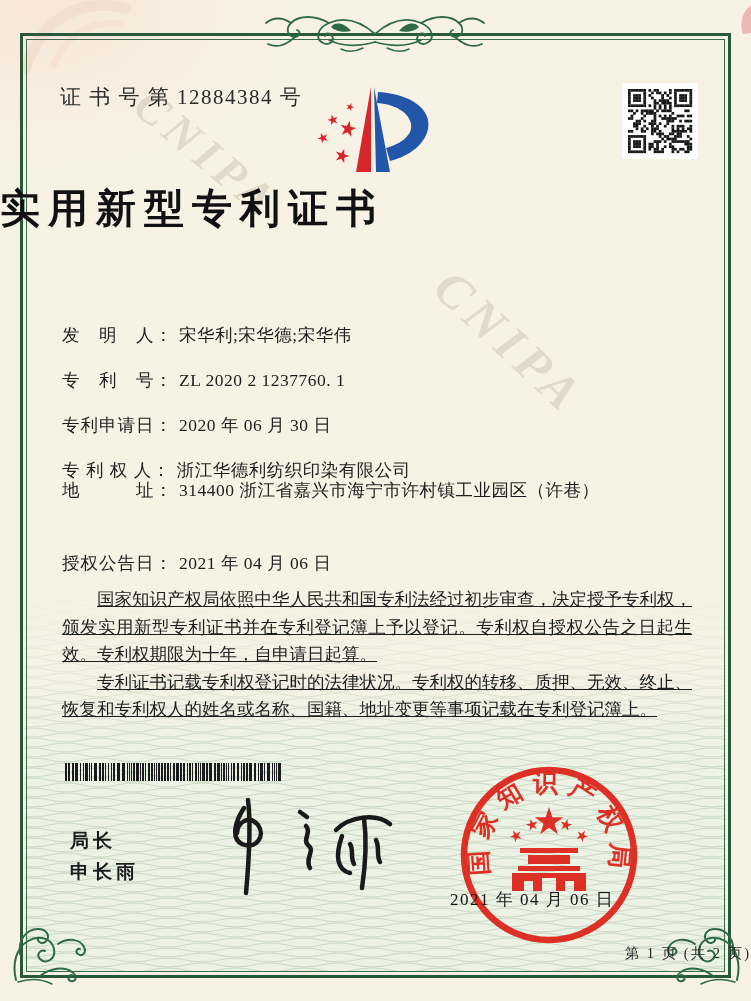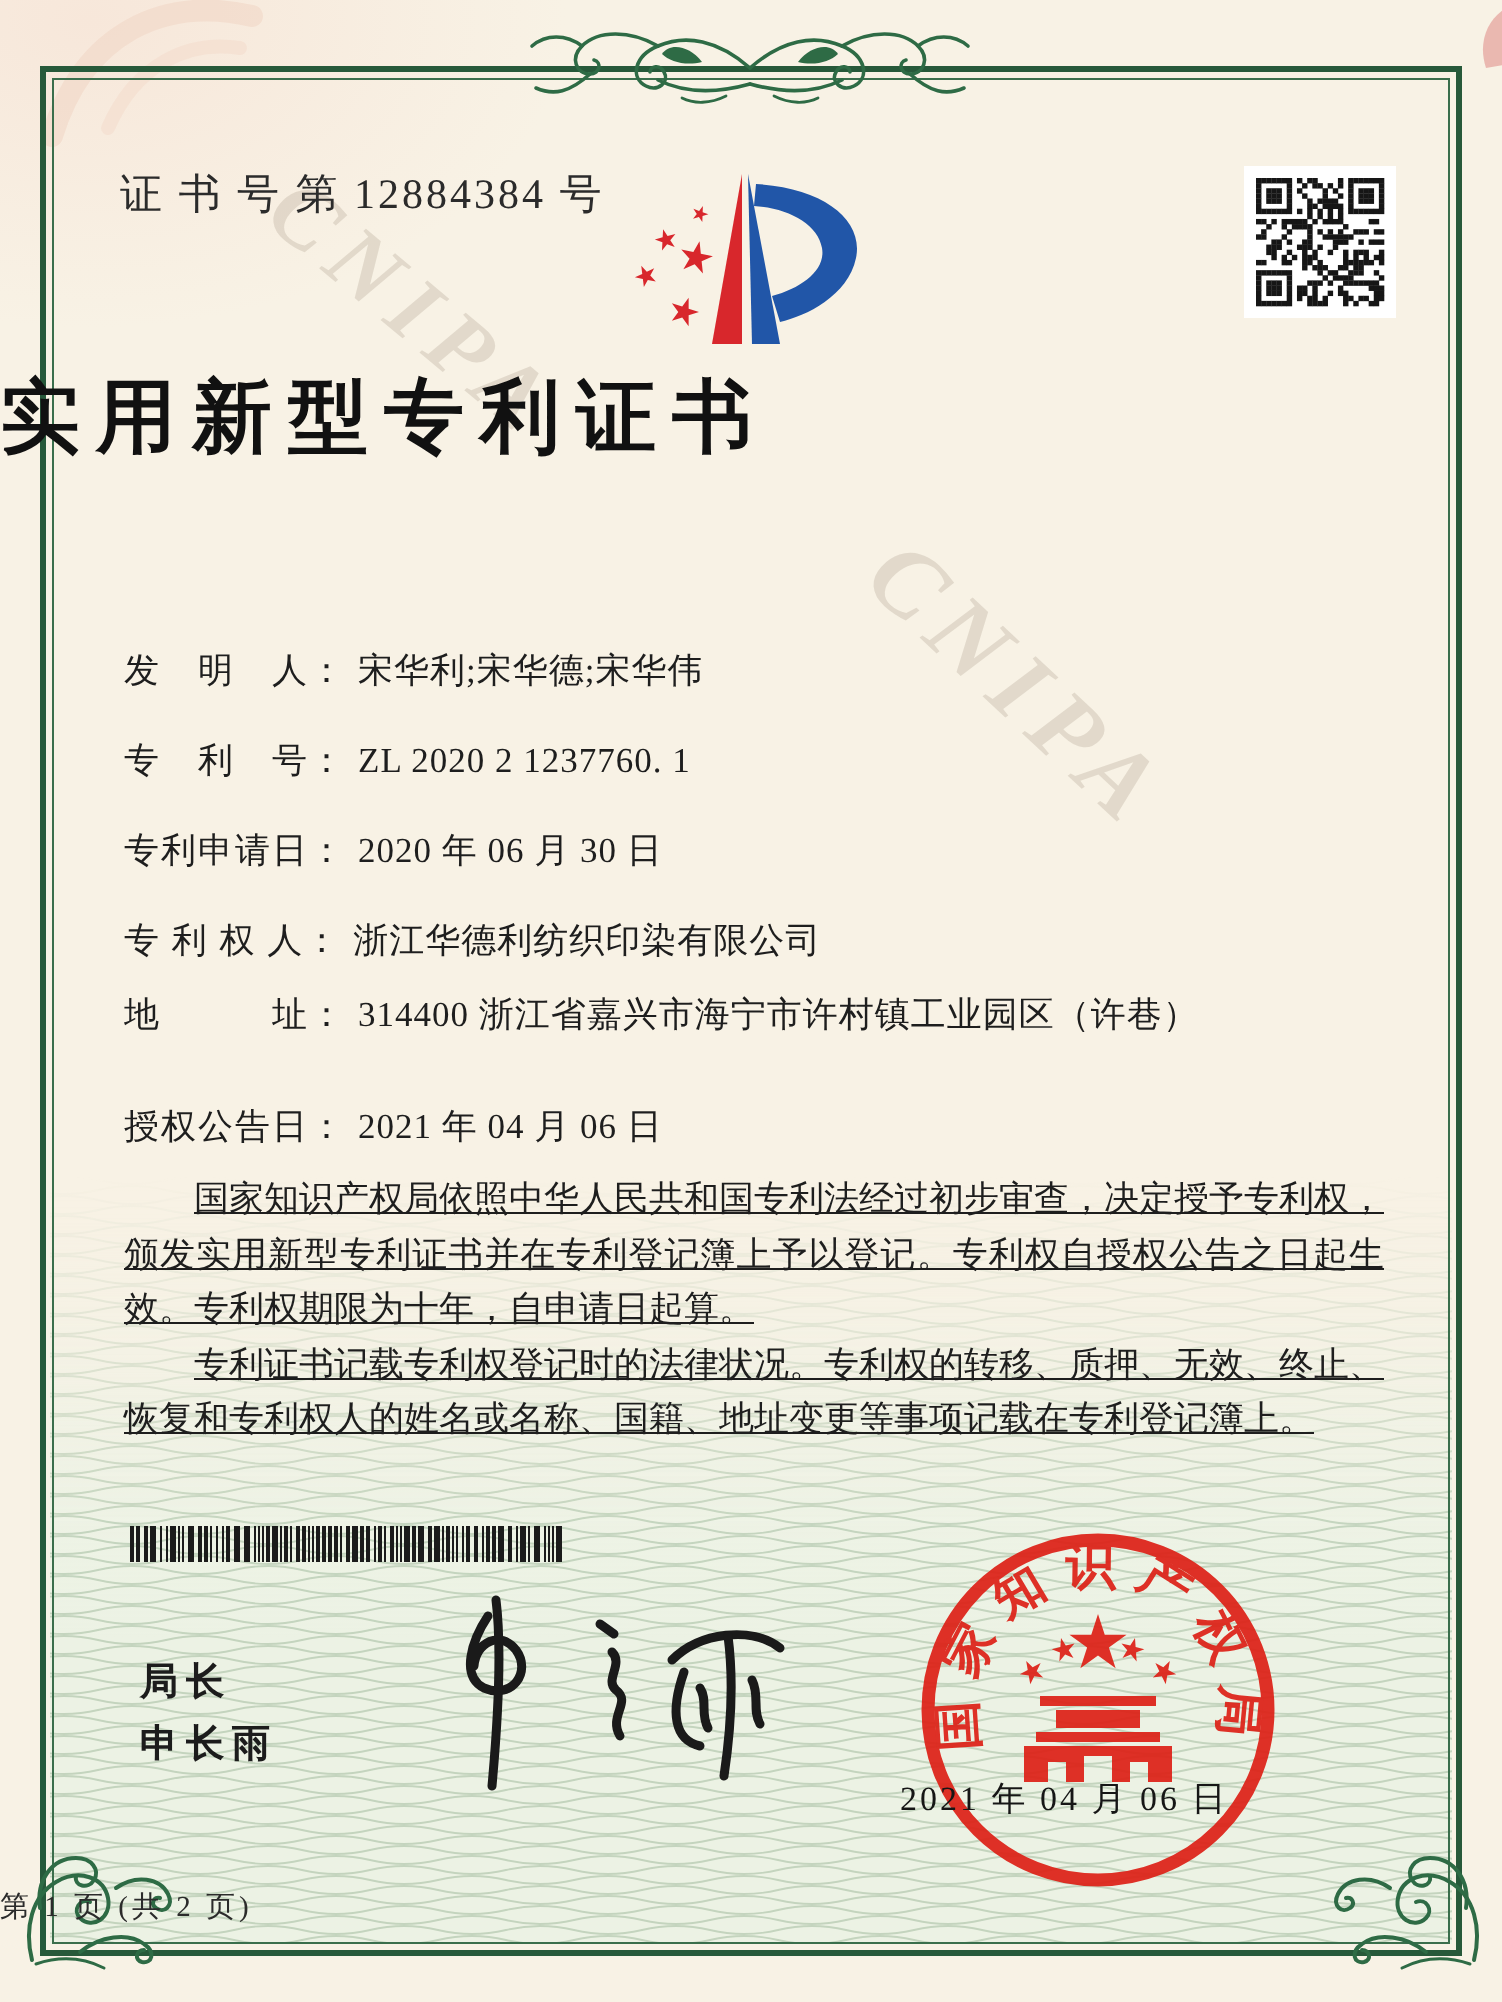--- a/index.html
+++ b/index.html
@@ -42,21 +42,21 @@
   .barcode{position:absolute;left:65px;top:763px;}
   .director-title{position:absolute;left:70px;top:828px;font-size:19px;letter-spacing:4px;
       font-family:"Liberation Sans","DejaVu Sans",sans-serif;font-weight:600;color:#1c1c1c;}
   .director-name{position:absolute;left:70px;top:859px;font-size:19px;letter-spacing:4px;
       font-family:"Liberation Sans","DejaVu Sans",sans-serif;font-weight:600;color:#1c1c1c;}
   .signature{position:absolute;left:196px;top:796px;}
   .seal{position:absolute;left:454px;top:760px;opacity:.92;}
   .seal-text{font-size:25px;font-weight:700;fill:#dd2016;letter-spacing:9px;
       font-family:"Liberation Serif","DejaVu Serif",serif;}
   .seal-date{position:absolute;left:450px;top:888px;font-size:17px;letter-spacing:1.5px;color:#161616;z-index:6;}
-  .footer{position:absolute;left:0;top:944px;width:100%;text-align:left;font-size:14.5px;
+  .footer{position:absolute;left:0;top:944px;width:100%;text-align:right;font-size:14.5px;
       letter-spacing:2px;color:#2b2b2b;}
 </style>
 </head>
 <body>
 
 <div class="page">
 
   <div class="wm wm-top">CNIPA</div>
   <div class="wm wm-right">CNIPA</div>
   <svg class="pink-ribbon" width="150" height="80" viewBox="0 0 150 80">
@@ -513,21 +513,21 @@
   </div>
   <div class="field" style="top:368px">
     <span class="flabel">专　利　号：</span><span class="fvalue">ZL 2020 2 1237760. 1</span>
   </div>
   <div class="field" style="top:413px">
     <span class="flabel">专利申请日：</span><span class="fvalue">2020 年 06 月 30 日</span>
   </div>
   <div class="field" style="top:458px">
     <span class="flabel">专 利 权 人：</span><span class="fvalue">浙江华德利纺织印染有限公司</span>
   </div>
-  <div class="field" style="top:495px">
+  <div class="field" style="top:478px">
     <span class="flabel">地　　　址：</span><span class="fvalue">314400 浙江省嘉兴市海宁市许村镇工业园区（许巷）</span>
   </div>
   <div class="field" style="top:551px;width:630px">
     <span>
       <span class="flabel">授权公告日：</span><span class="fvalue">2021 年 04 月 06 日</span>
     </span>
   </div>
 
   <div class="body-text">
     <p>国家知识产权局依照中华人民共和国专利法经过初步审查，决定授予专利权，颁发实用新型专利证书并在专利登记簿上予以登记。专利权自授权公告之日起生效。专利权期限为十年，自申请日起算。</p>

